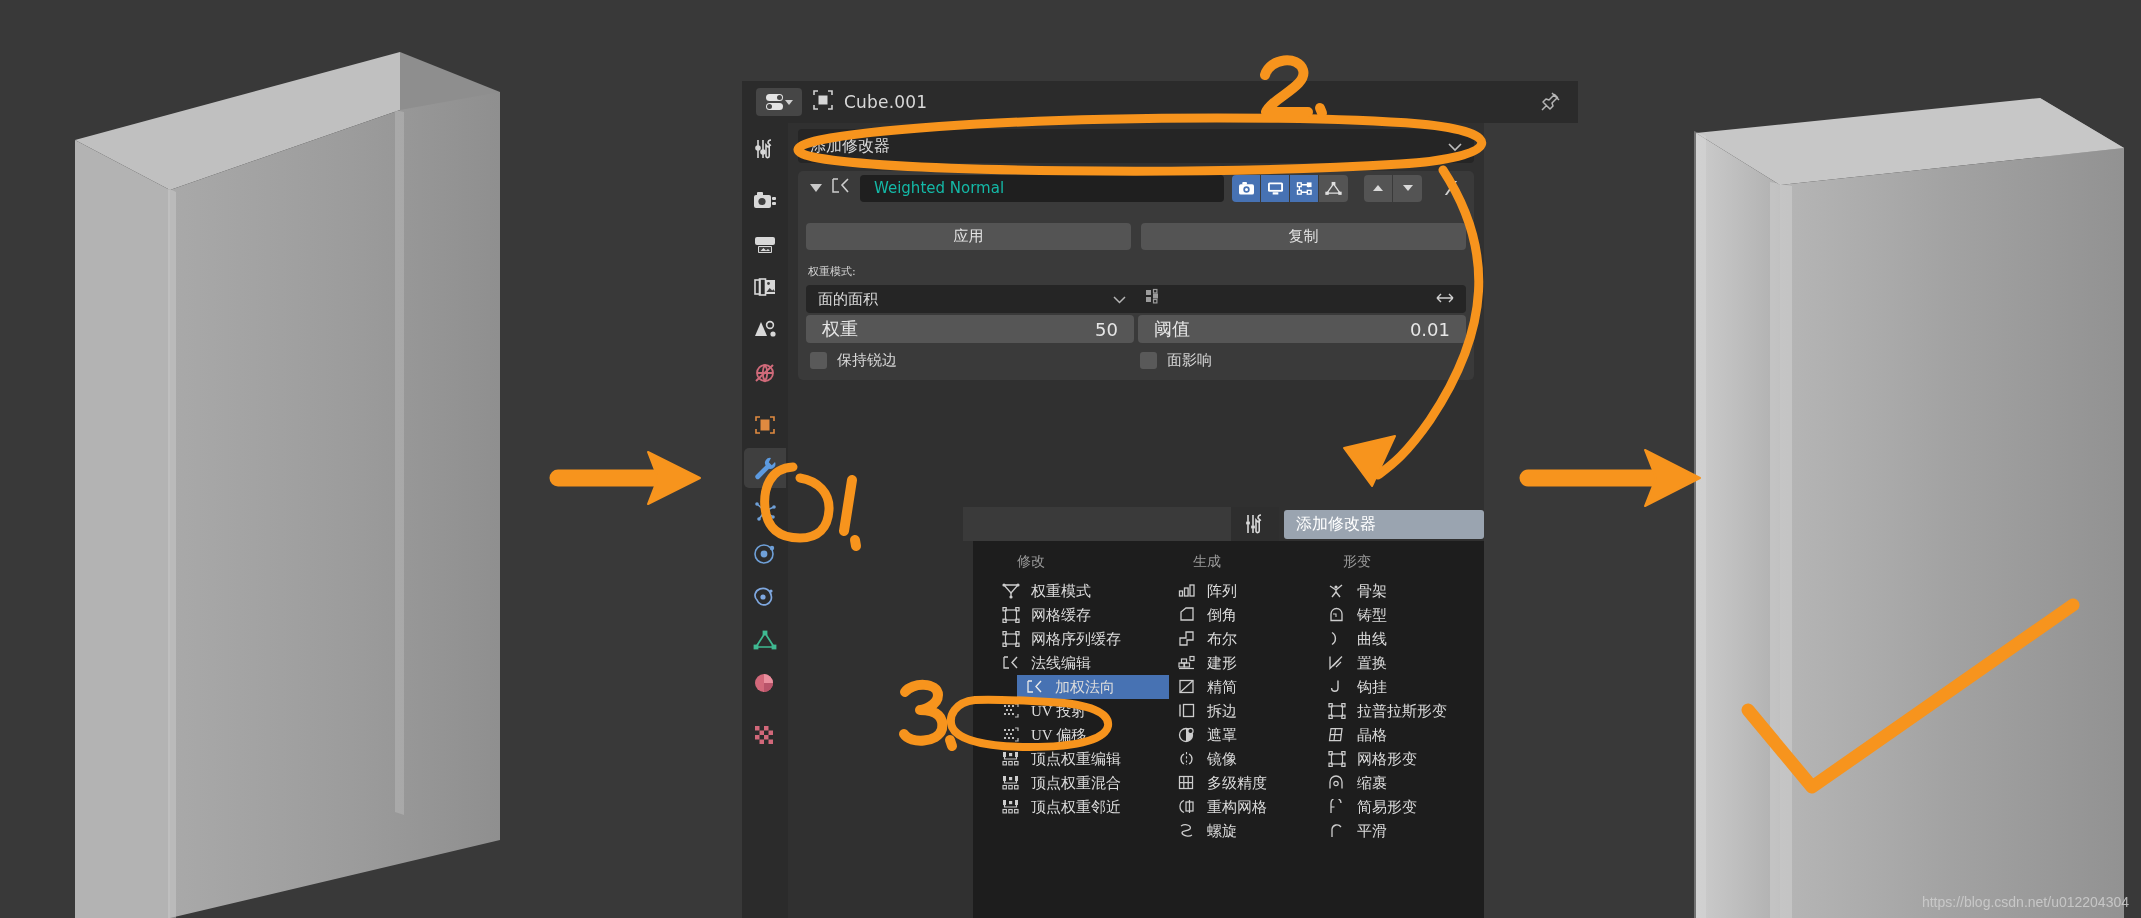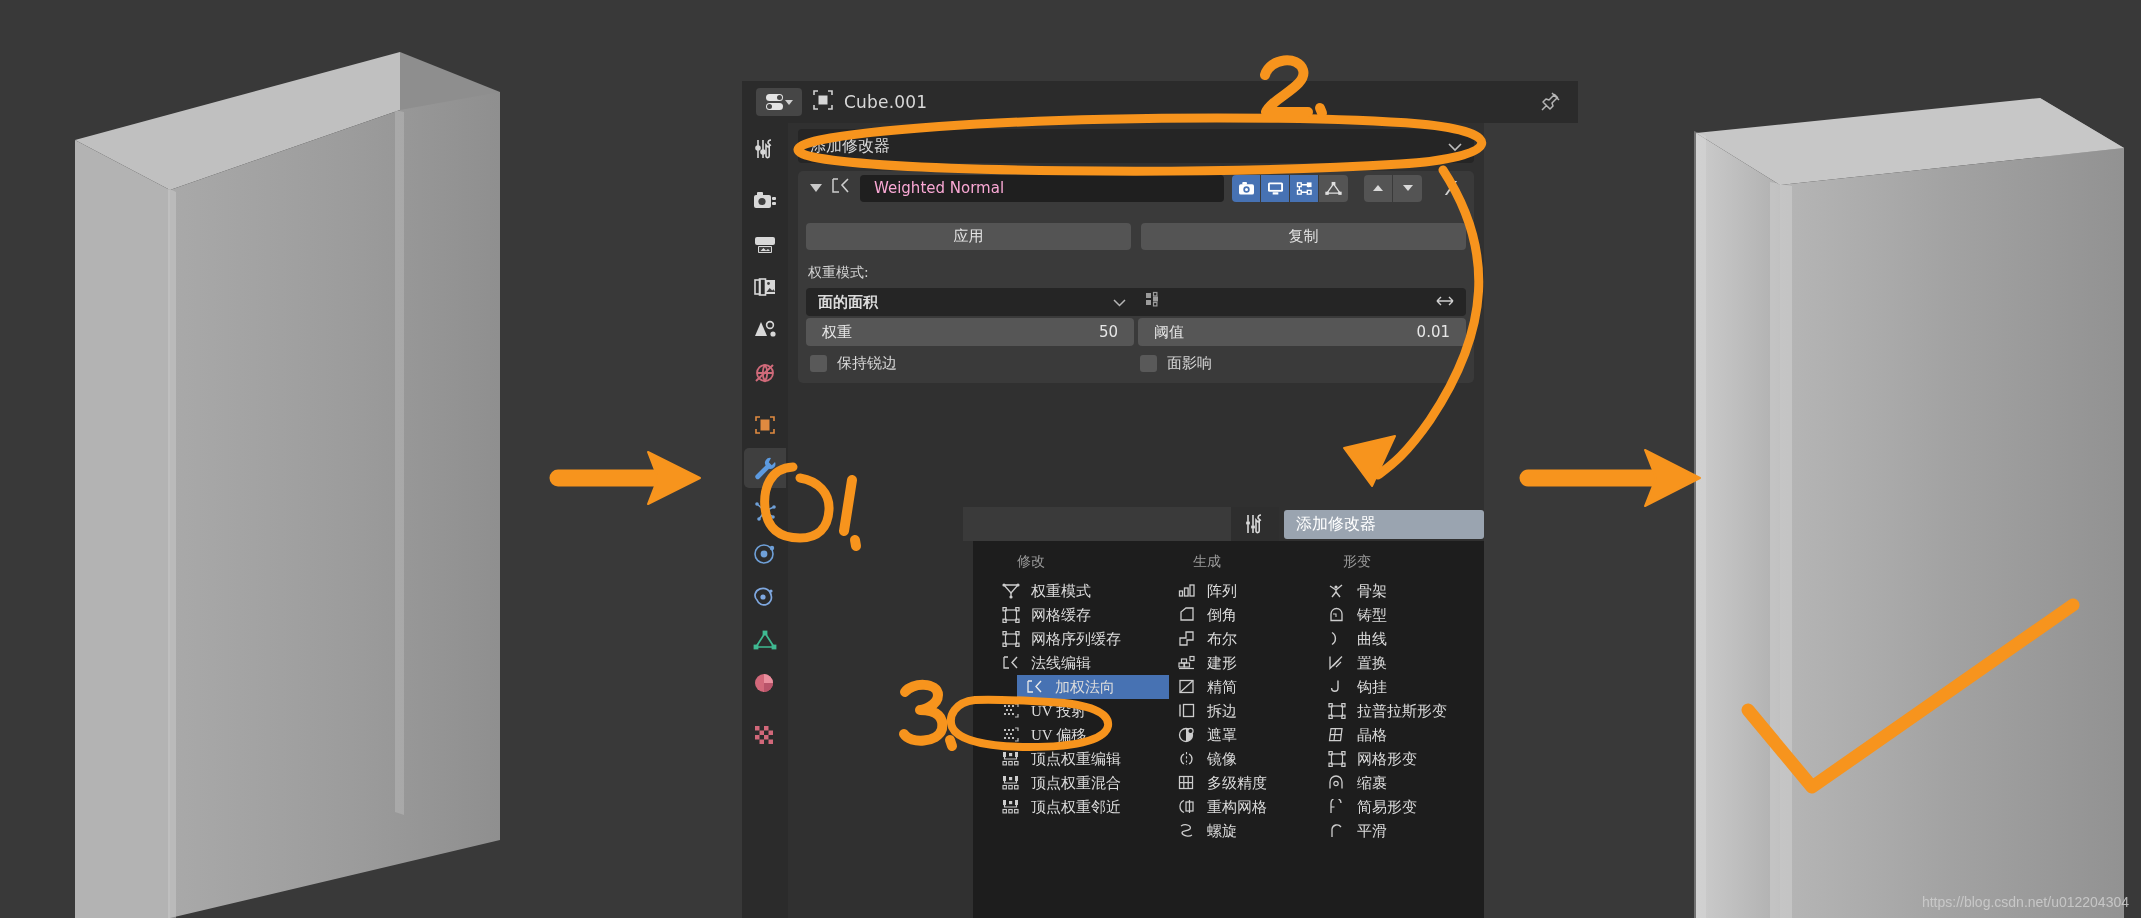--- a/index.html
+++ b/index.html
@@ -64,50 +64,50 @@
   .add-mod-row .lbl { color: #d6d6d6; font-size: 16px; }
 
   .mod-panel {
     position: absolute; left: 10px; top: 48px; width: 676px;
     background: #3a3a3a; border-radius: 5px; padding-bottom: 10px;
   }
   .mod-head { display: flex; align-items: center; height: 34px; padding: 0 8px; gap: 8px; }
   .tri-down { width:0;height:0;border-left:6px solid transparent;border-right:6px solid transparent;border-top:8px solid #c9c9c9; margin-left:4px;}
   .mod-name-field {
     flex: 1; height: 27px; background: #1f1f1f; border-radius: 4px;
-    display:flex; align-items:center; padding-left: 14px; color:#f9a8d4; font-size:15px;
+    display:flex; align-items:center; padding-left: 14px; color:#14b8a6; font-size:15px;
   }
   .tog-group { display:flex; }
   .tog { width: 29px; height: 27px; background:#545454; display:flex;align-items:center;justify-content:center; border-right:1px solid #3a3a3a;}
   .tog:first-child{border-radius:4px 0 0 4px;}
   .tog:last-child{border-radius:0 4px 4px 0;border-right:none;}
   .tog.on { background:#4772b3; }
   .updown { display:flex; margin-left:8px; }
   .ud { width:29px;height:27px;background:#545454;display:flex;align-items:center;justify-content:center;border-right:1px solid #3a3a3a;}
   .ud:first-child{border-radius:4px 0 0 4px;} .ud:last-child{border-radius:0 4px 4px 0;border-right:none;}
   .x-btn { width:30px;height:27px;display:flex;align-items:center;justify-content:center;margin-left:6px;color:#d2d2d2;font-size:20px;}
 
   .btn-row { display:flex; gap: 10px; padding: 2px 8px 0 8px; }
   .gbtn { flex:1; height: 27px; background:#545454; border-radius:4px; display:flex;align-items:center;justify-content:center;color:#e3e3e3;font-size:15px;margin-top:16px;}
 
-  .sec-label { color:#d3d3d3; font-size:14px; padding: 14px 0 6px 10px; }
-
-  .row2 { display:flex; gap:0; padding: 0 8px; font-weight: bold; }
+  .sec-label { color:#d3d3d3; font-size:11px; padding: 14px 0 6px 10px; }
+
+  .row2 { display:flex; gap:0; padding: 0 8px; }
   .dd-field {
     width: 50%; height: 28px; background:#252525; border-radius:4px 0 0 4px;
     display:flex;align-items:center;justify-content:space-between;padding:0 10px 0 12px;color:#dcdcdc;font-size:15px;
   }
   .mix-field {
     width: 50%; height:28px; background:#252525; border-radius:0 4px 4px 0;
     display:flex;align-items:center;justify-content:space-between;padding:0 10px 0 8px;
   }
   .row3 { display:flex; gap:4px; padding: 2px 8px 0 8px; }
   .numfield {
     flex:1; height:28px; background:#565656; border-radius:4px;
-    display:flex;align-items:center;justify-content:space-between;padding:0 16px;color:#e6e6e6;font-size:15px;
+    display:flex;align-items:center;justify-content:space-between;padding:0 16px;color:#e6e6e6;font-size:18px;
   }
   .row4 { display:flex; padding: 8px 8px 0 8px; }
   .chk { flex:1; display:flex; align-items:center; gap:10px; padding-left: 4px; }
   .chkbox { width:17px;height:17px;background:#595959;border-radius:3px; }
   .chk span { color:#d8d8d8; font-size:15px; }
 
   
   #popup-btn {
     position: absolute; left: 1284px; top: 510px; width: 200px; height: 29px;
     background: #9aa4b0; border-radius: 3px; display:flex; align-items:center; padding-left: 12px;

